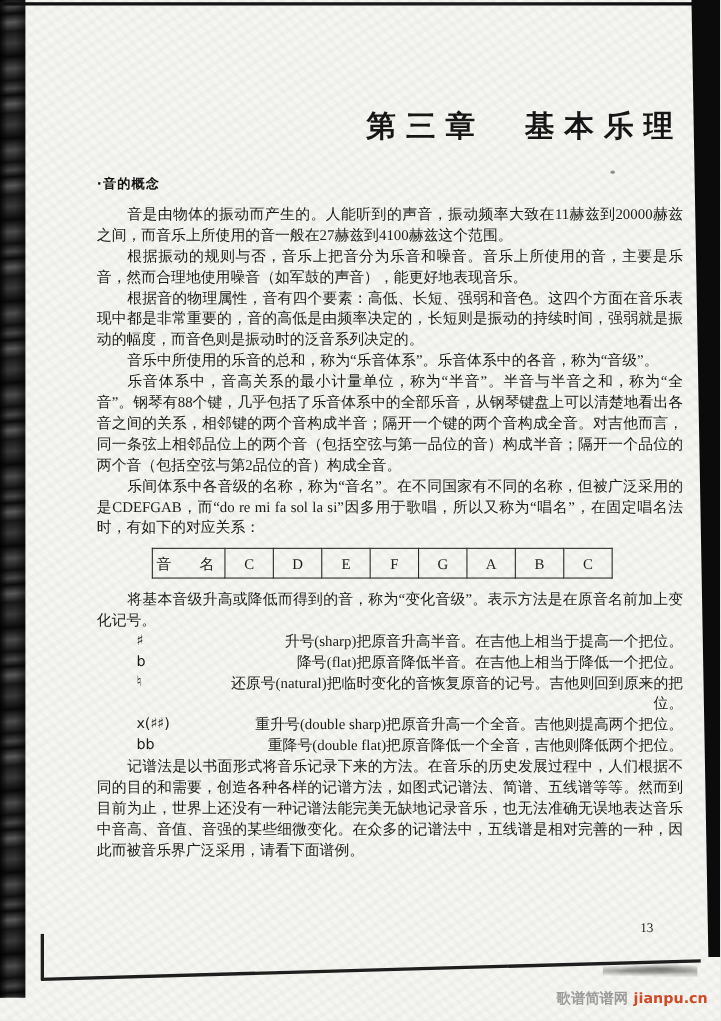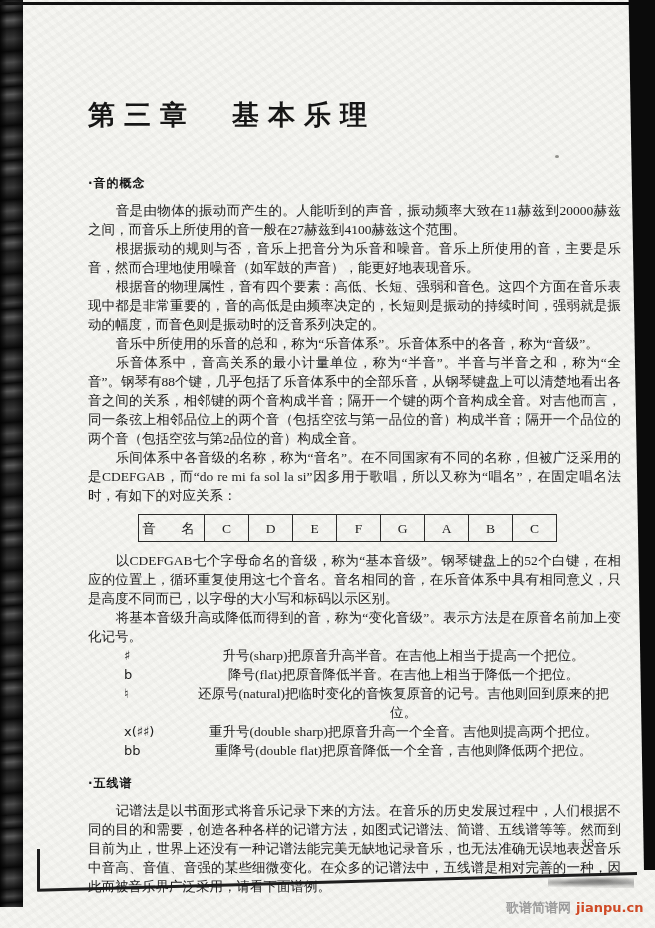--- a/index.html
+++ b/index.html
@@ -54,23 +54,23 @@
       radial-gradient(ellipse at 88% 60%, rgba(80,80,80,.45), rgba(0,0,0,0) 60%);
   }
   .speck { position: absolute; left: 555px; top: 155px; width: 4px; height: 3px; background: #8f8f8a; border-radius: 50%; }
 
   
   .content {
     position: absolute; left: 88px; top: 98px; width: 533px;
     font-size: 13.5px; line-height: 19px; text-align: justify;
   }
   .chapter-title {
-    margin: 0 0 40px 0;
+    margin: 0 0 24px 0;
     font-size: 27px; line-height: 34px; font-weight: 700;
-    text-align: left; letter-spacing: 9px; text-indent: 0;
+    text-align: right; letter-spacing: 9px; text-indent: 0;
     color: #161616;
   }
   .sec-heading {
     margin: 12px 0 7px 0;
     font-family: "DejaVu Sans", "Liberation Sans", sans-serif;
     font-size: 12px; line-height: 22px; font-weight: 700;
     letter-spacing: 1px; text-indent: 0; color: #141414;
   }
   .sec-heading.first { margin-top: 2px; }
   p.body-para { margin: 0; text-indent: 2.05em; }
@@ -87,21 +87,21 @@
   }
   .note-table td.lbl { width: 66px; letter-spacing: 6px; }
 
   .acc-list { margin: 0 0 0 36px; }
   .acc-row { display: flex; }
   .acc-sym {
     flex: 0 0 62px; width: 62px;
     font-family: "DejaVu Sans", "Liberation Sans", sans-serif;
     font-size: 13px;
   }
-  .acc-desc { flex: 1; text-align: center; }
+  .acc-desc { flex: 1; text-align: right; }
 
   .page-number {
     position: absolute; left: 582px; top: 836px;
     font-size: 12px; color: #1c1c1c;
   }
   .watermark {
     position: absolute; left: 506px; top: 899px;
     font-family: "DejaVu Sans", "Liberation Sans", sans-serif;
     font-size: 13px; white-space: nowrap; font-weight: bold;
   }
@@ -143,21 +143,20 @@
           <td>E</td>
           <td>F</td>
           <td>G</td>
           <td>A</td>
           <td>B</td>
           <td>C</td>
         </tr>
       </tbody>
     </table>
 
-    <p class="body-para">以CDEFGAB七个字母命名的音级，称为“基本音级”。钢琴键盘上的52个白键，在相应的位置上，循环重复使用这七个音名。音名相同的音，在乐音体系中具有相同意义，只是高度不同而已，以字母的大小写和标码以示区别。</p>
     <p class="body-para">将基本音级升高或降低而得到的音，称为“变化音级”。表示方法是在原音名前加上变化记号。</p>
 
     <div class="acc-list">
       <div class="acc-row">
         <span class="acc-sym">♯</span>
         <span class="acc-desc">升号(sharp)把原音升高半音。在吉他上相当于提高一个把位。</span>
       </div>
       <div class="acc-row">
         <span class="acc-sym">b</span>
         <span class="acc-desc">降号(flat)把原音降低半音。在吉他上相当于降低一个把位。</span>
@@ -169,21 +168,20 @@
       <div class="acc-row">
         <span class="acc-sym">x(♯♯)</span>
         <span class="acc-desc">重升号(double sharp)把原音升高一个全音。吉他则提高两个把位。</span>
       </div>
       <div class="acc-row">
         <span class="acc-sym">bb</span>
         <span class="acc-desc">重降号(double flat)把原音降低一个全音，吉他则降低两个把位。</span>
       </div>
     </div>
 
-    <h2 class="sec-heading">·五线谱</h2>
 
     <p class="body-para">记谱法是以书面形式将音乐记录下来的方法。在音乐的历史发展过程中，人们根据不同的目的和需要，创造各种各样的记谱方法，如图式记谱法、简谱、五线谱等等。然而到目前为止，世界上还没有一种记谱法能完美无缺地记录音乐，也无法准确无误地表达音乐中音高、音值、音强的某些细微变化。在众多的记谱法中，五线谱是相对完善的一种，因此而被音乐界广泛采用，请看下面谱例。</p>
 
   </div>
 
   <div class="page-number">13</div>
 
   <div class="watermark">
     <span class="wm-name">歌谱简谱网</span><span class="wm-url">jianpu.cn</span>
   </div>

